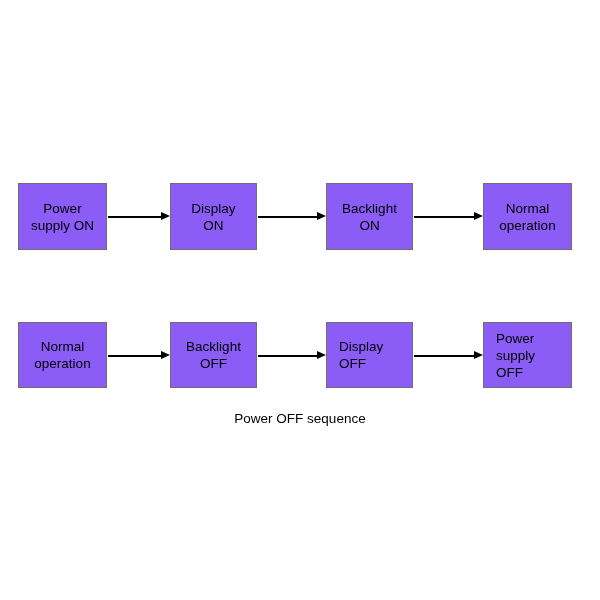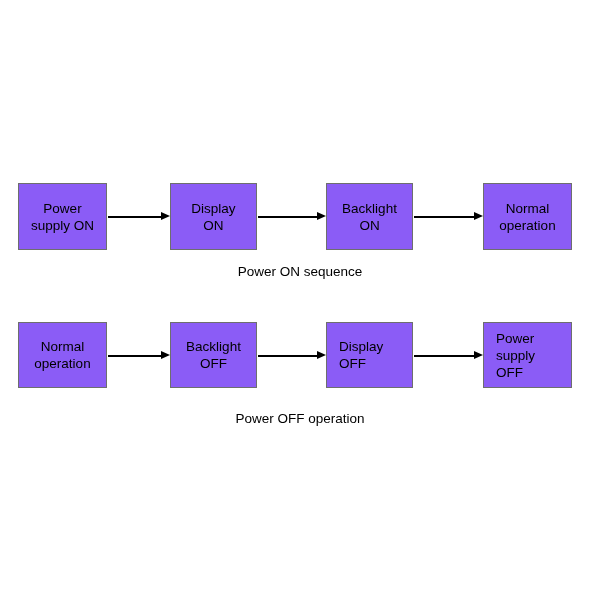--- a/index.html
+++ b/index.html
@@ -102,21 +102,20 @@
 ON</div>
 
   <div class="arrow" style="left:414px; top:212px; width:69px;">
     <div class="arrow-line" style="width:60px;"></div>
     <div class="arrow-head" style="left:60px;"></div>
   </div>
 
   <div class="flow-box center" style="left:483px; top:183px; width:89px; height:67px;">Normal
 operation</div>
 
-  <div class="caption" style="left:0px; top:263px; width:600px;">Power ON sequence</div>
 
   <div class="flow-box center" style="left:18px; top:322px; width:89px; height:66px;">Normal
 operation</div>
 
   <div class="arrow" style="left:108px; top:351px; width:62px;">
     <div class="arrow-line" style="width:53px;"></div>
     <div class="arrow-head" style="left:53px;"></div>
   </div>
 
   <div class="flow-box center" style="left:170px; top:322px; width:87px; height:66px;">Backlight
@@ -132,15 +131,15 @@
 
   <div class="arrow" style="left:414px; top:351px; width:69px;">
     <div class="arrow-line" style="width:60px;"></div>
     <div class="arrow-head" style="left:60px;"></div>
   </div>
 
   <div class="flow-box left" style="left:483px; top:322px; width:89px; height:66px;">Power
 supply
 OFF</div>
 
-  <div class="caption" style="left:0px; top:410px; width:600px;">Power OFF operation</div>
+  <div class="caption" style="left:0px; top:410px; width:600px;">Power OFF sequence</div>
 
 </div>
 
 </body></html>

